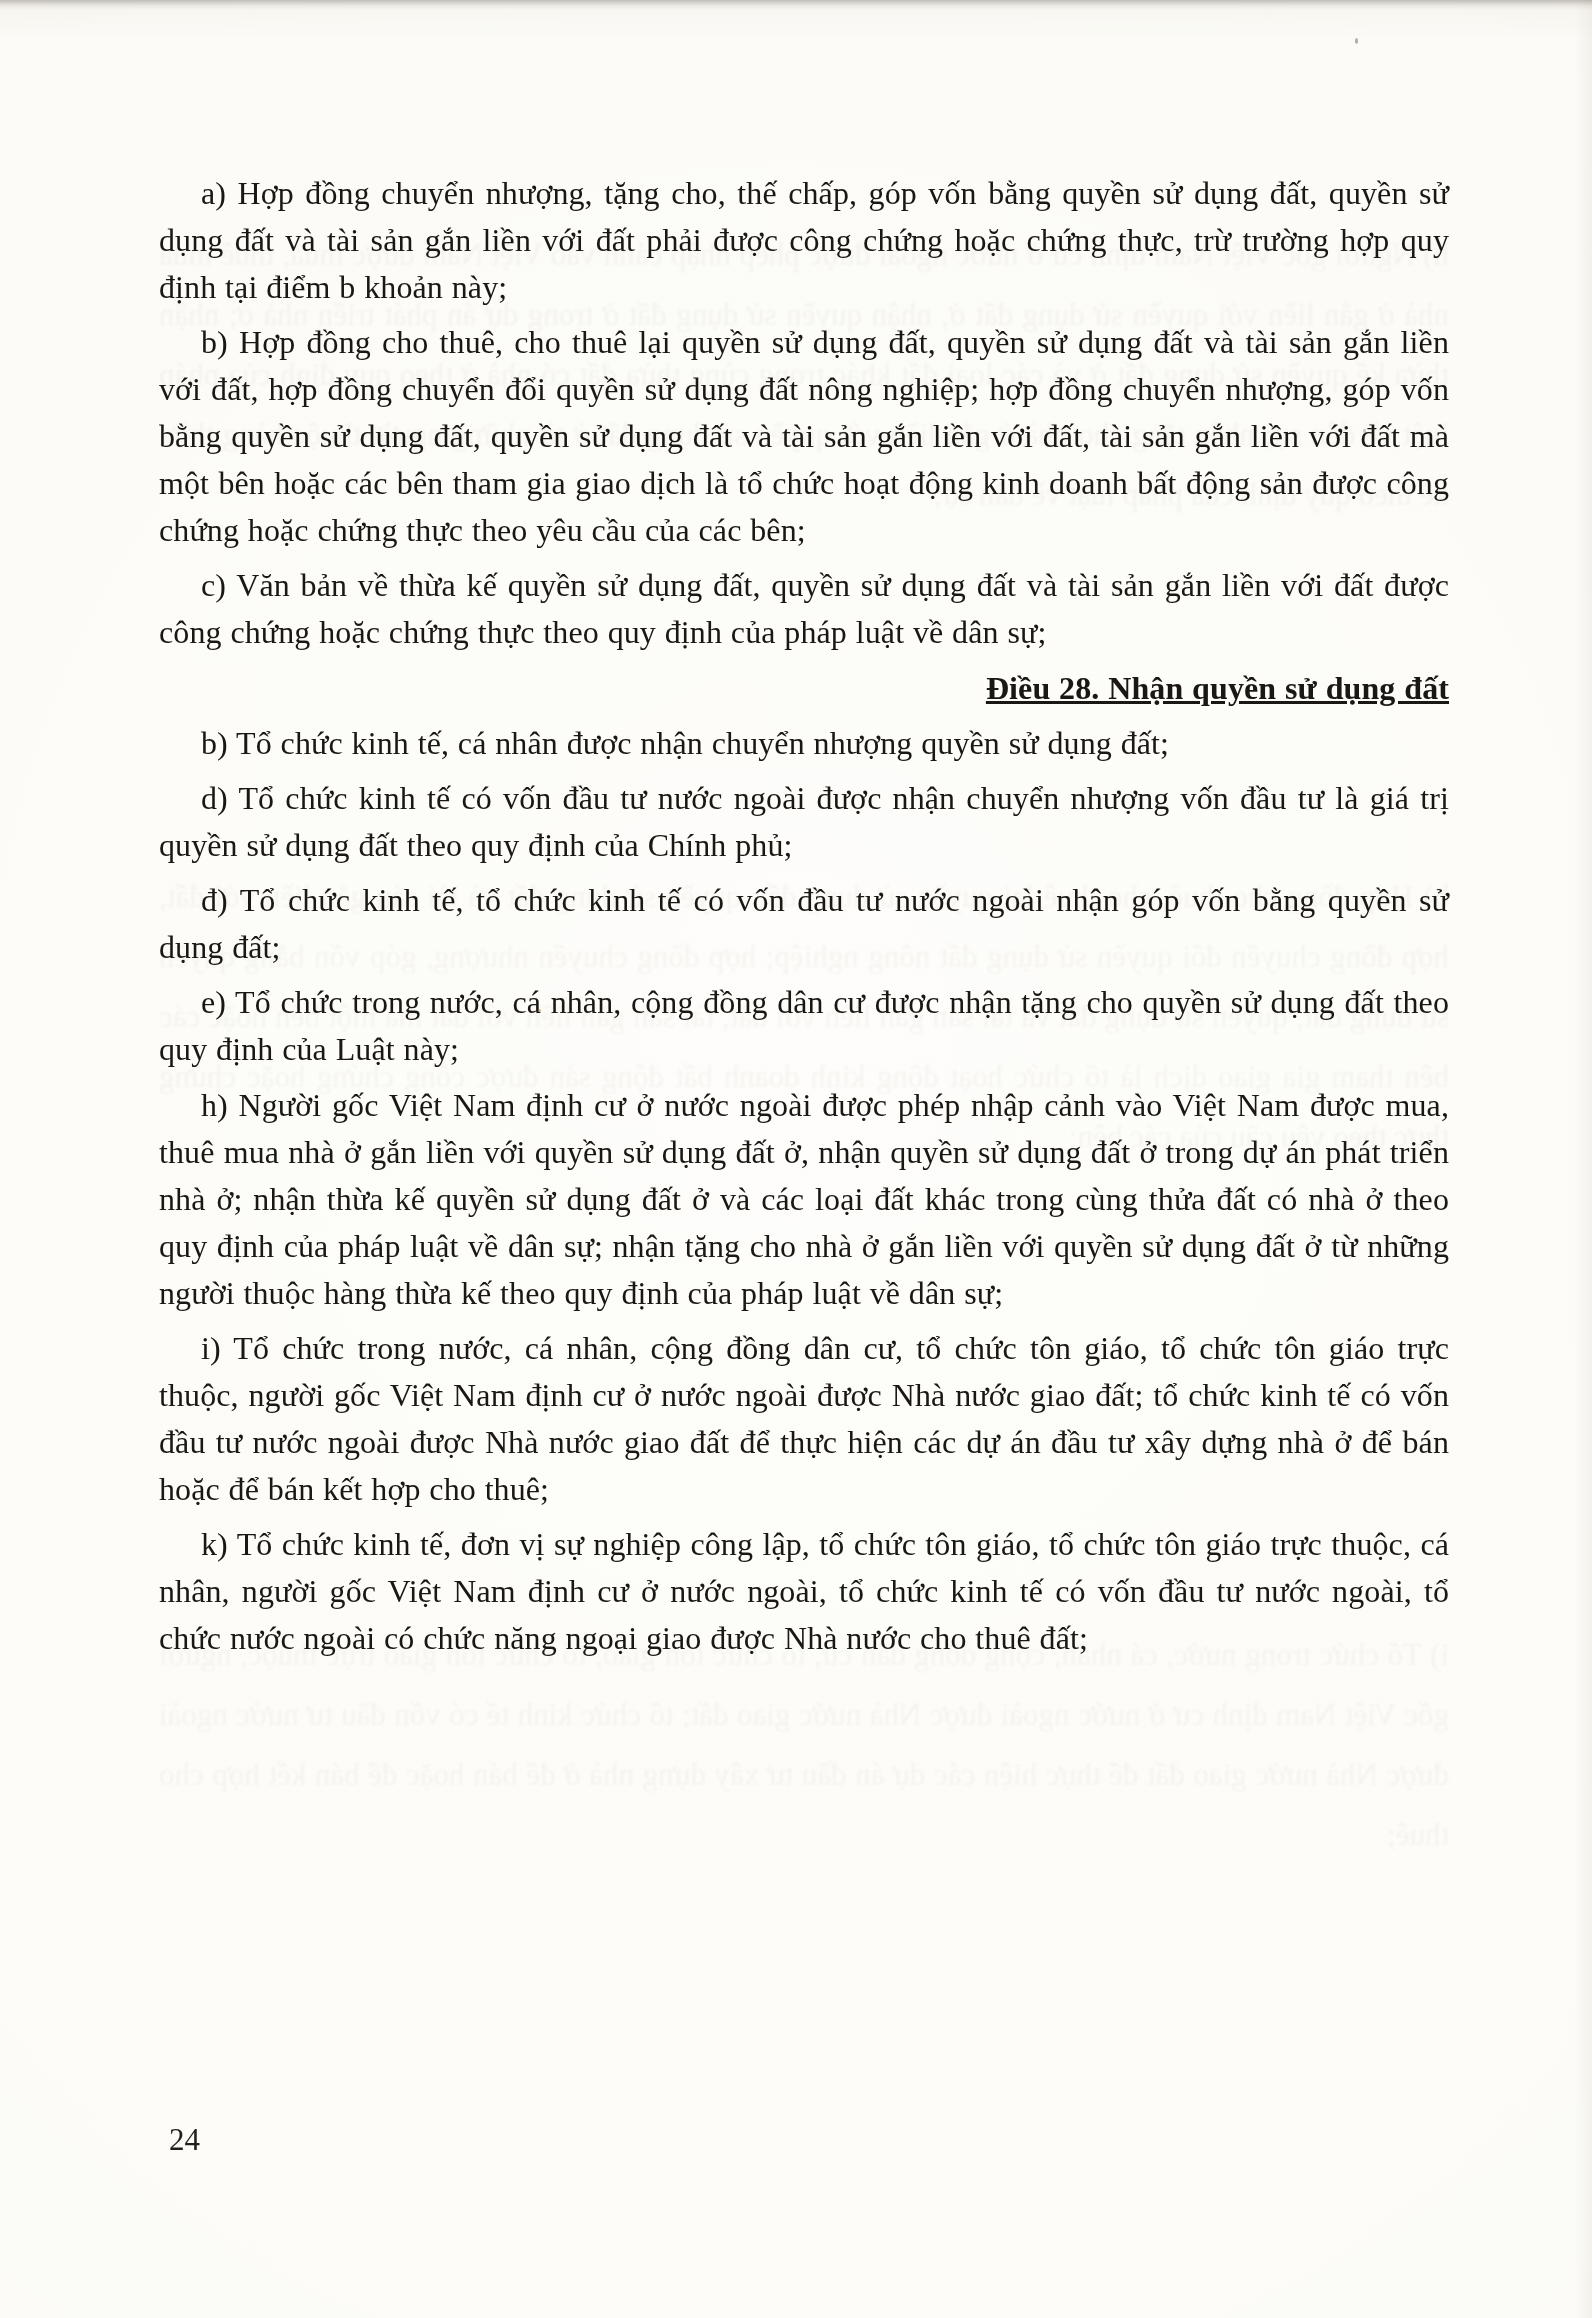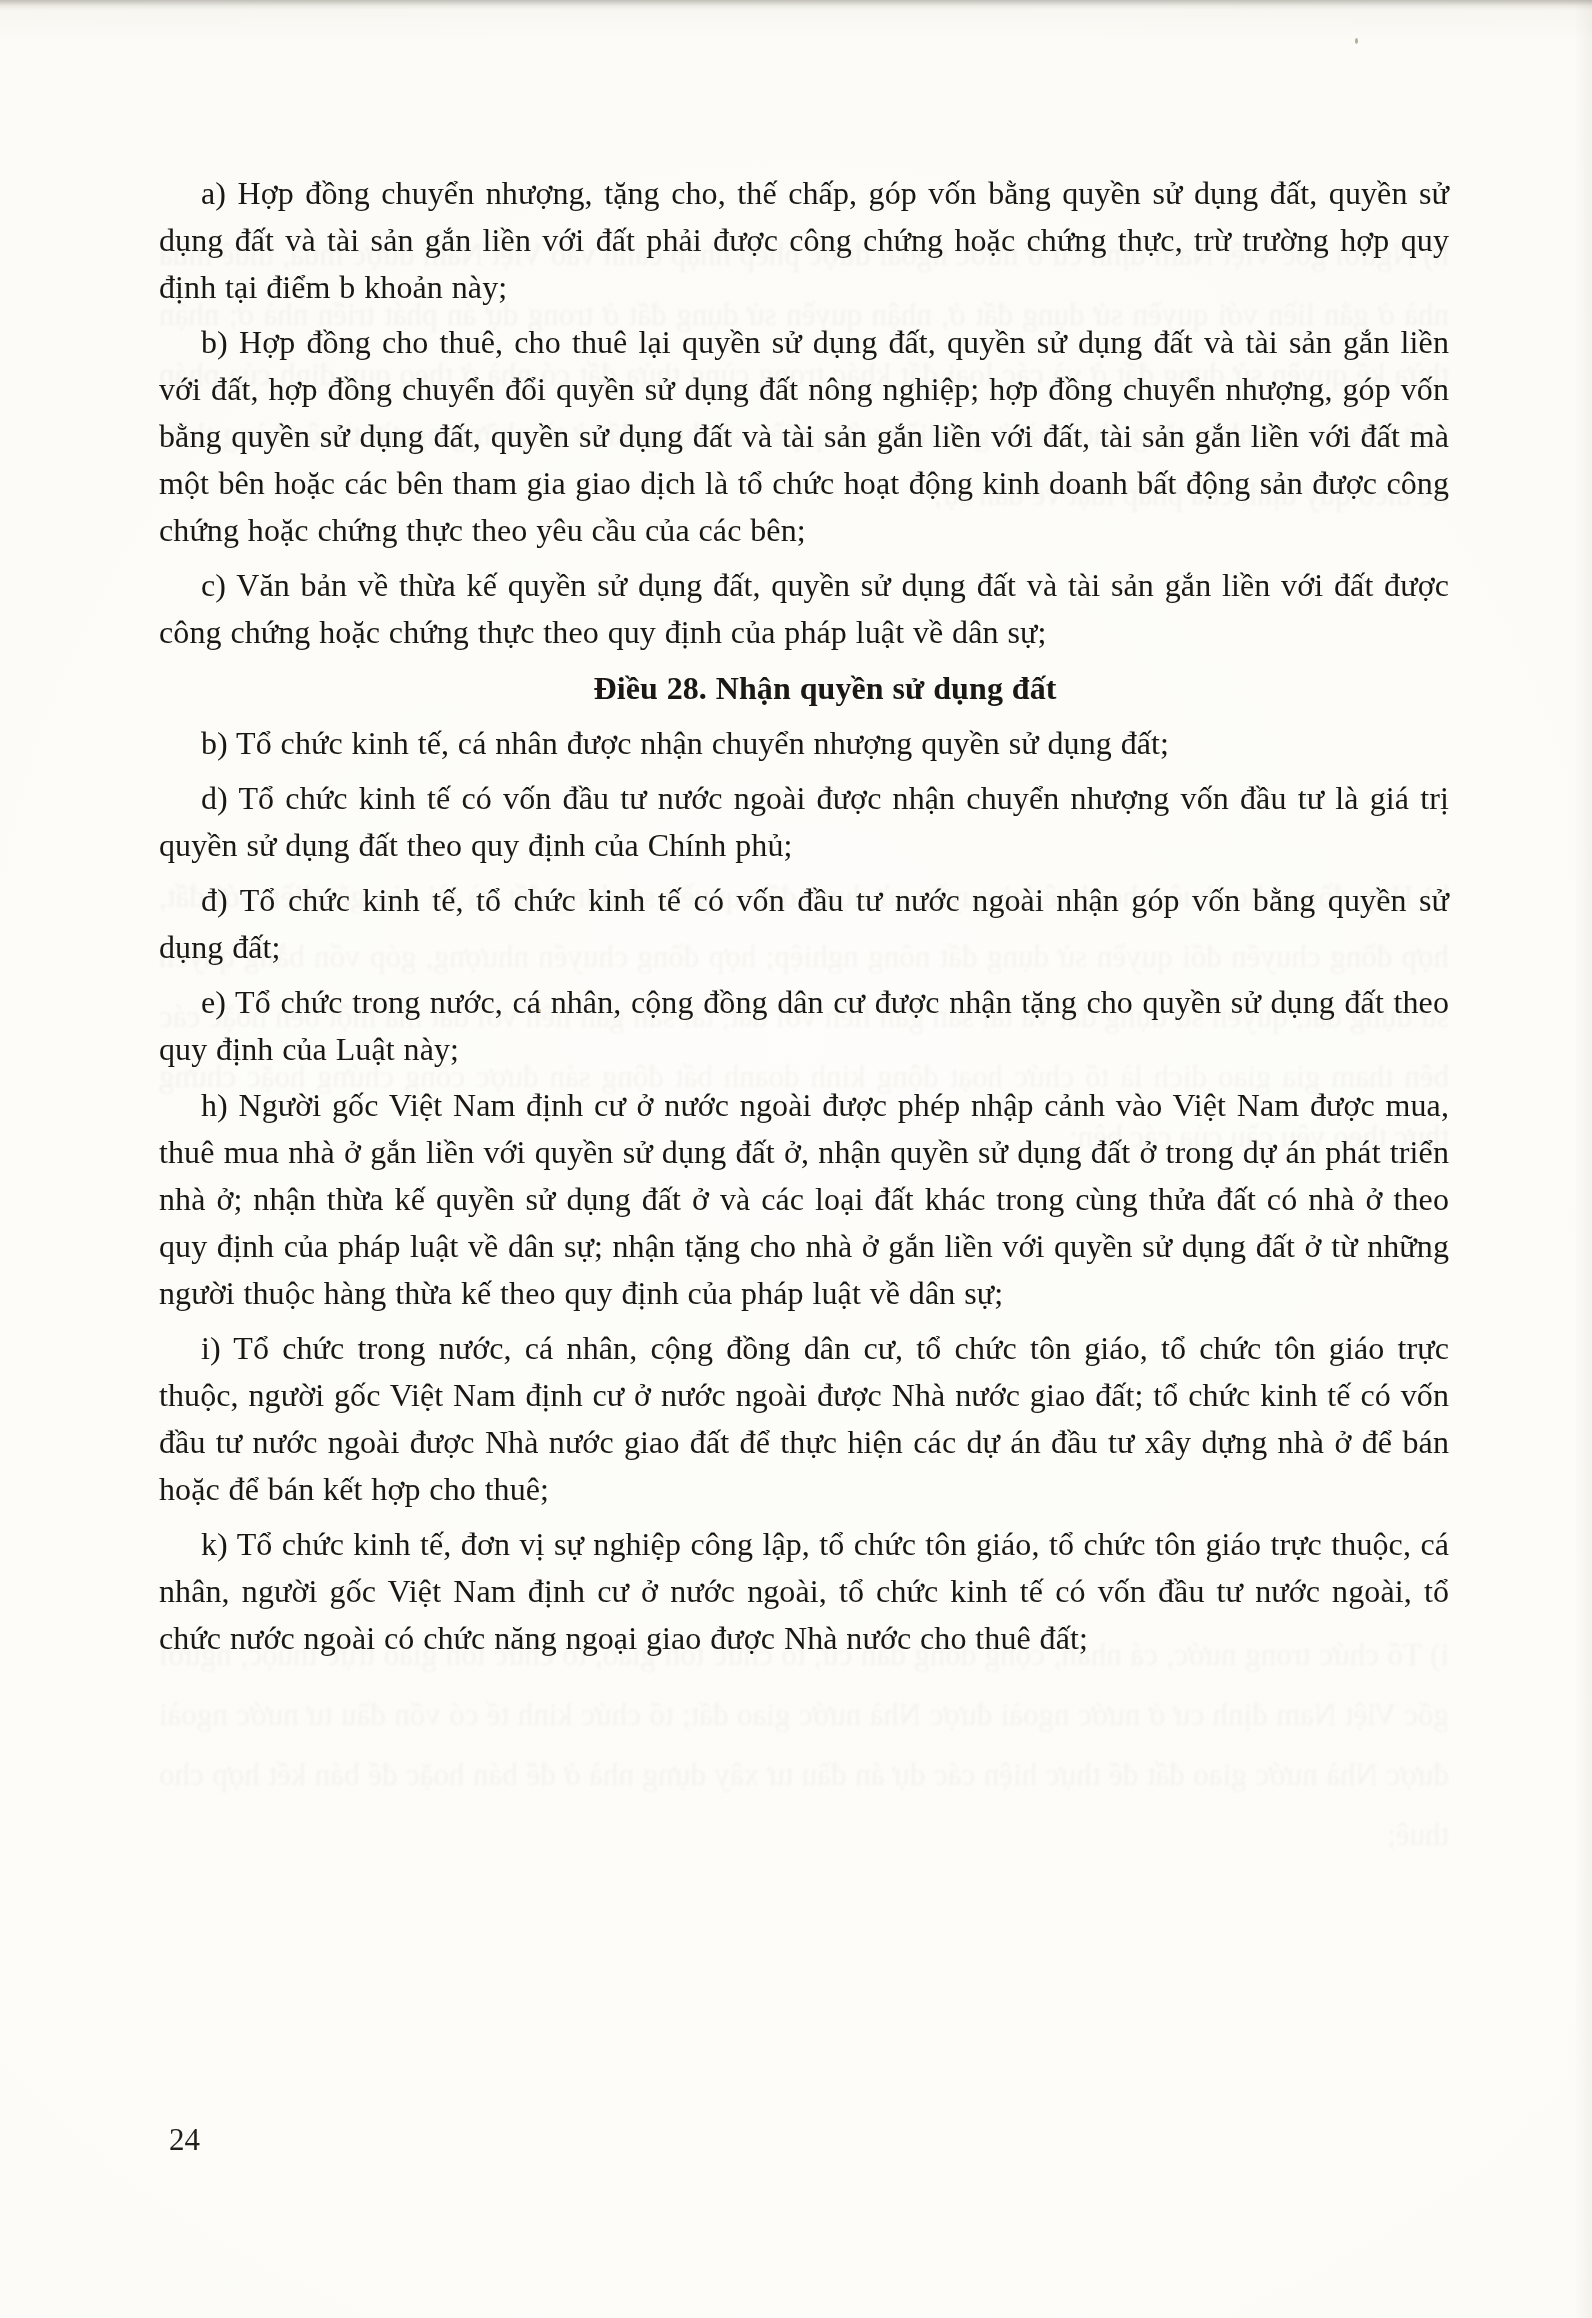--- a/index.html
+++ b/index.html
@@ -47,21 +47,22 @@
     margin: 0 0 8.2px 0;
     font-size: 32px;
     line-height: 47px;
     text-align: justify;
     text-indent: 42px;
     letter-spacing: 0.1px;
     word-spacing: 0.7px;
   }
   .para.heading {
     font-weight: bold;
-    text-align: center;
+    text-align: right;
+    text-decoration: underline;
   }
   .page-number {
     position: absolute;
     left: 169px;
     top: 2122px;
     font-size: 31px;
     color: #221e18;
   }
   
   .ghost {

